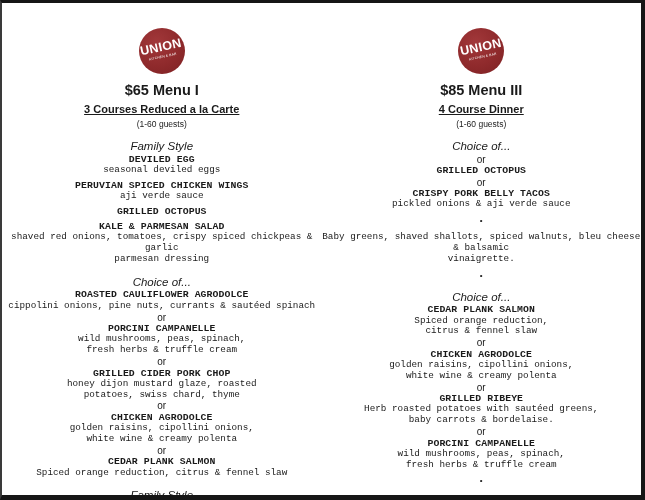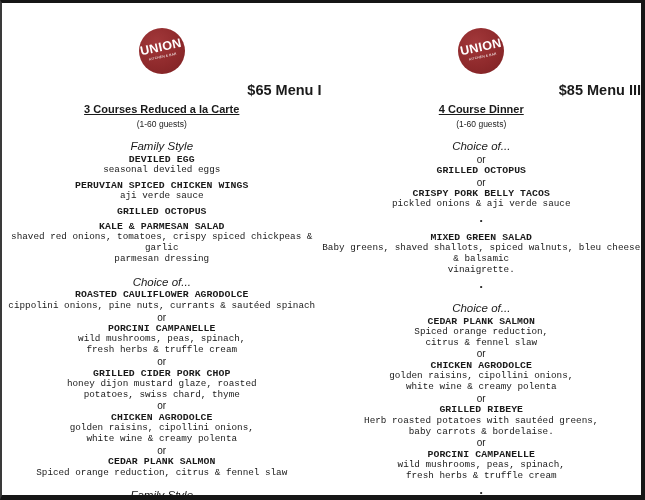--- a/index.html
+++ b/index.html
@@ -17,21 +17,21 @@
   .col{width:50%;box-sizing:border-box;padding-top:25px;text-align:center;}
   
   .logo{width:46px;height:46px;margin:0 auto;border-radius:50%;
     background:radial-gradient(circle at 38% 32%, #a2383a 0%, #8f2a2c 55%, #7c2123 100%);
     display:flex;align-items:center;justify-content:center;}
   .logo-inner{transform:rotate(-12deg);color:#ffffff;line-height:1;}
   .logo-brand{display:block;font-weight:bold;font-size:12.5px;letter-spacing:.3px;}
   .logo-sub{display:block;font-size:6px;transform:scale(.55);transform-origin:center top;
     margin-top:1px;letter-spacing:.4px;white-space:nowrap;}
   
-  .title{font-size:14.5px;font-weight:bold;margin-top:9px;line-height:1.1;text-align:right;}
+  .title{font-size:14.5px;font-weight:bold;margin-top:9px;line-height:1.1;}
   .subtitle{font-size:11px;font-weight:bold;text-decoration:underline;margin-top:4px;line-height:1.15;}
   .guests{font-size:8.5px;margin-top:4px;line-height:1.1;}
   
   .blocks{margin-top:1px;}
   .h{font-size:11.5px;font-weight:normal;font-style:italic;margin-top:11px;line-height:1.2;}
   .item{margin-top:0;font-family:Liberation Mono, monospace;}
   .item + .item{margin-top:4px;}
   .name{font-size:9.8px;font-weight:bold;line-height:1.15;letter-spacing:.1px;}
   .desc{font-size:9.3px;line-height:1.16;}
   .or{font-size:10px;line-height:1.16;}
@@ -122,21 +122,20 @@
         <div class="item">
           <div class="name">GRILLED OCTOPUS</div>
         </div>
         <div class="or">or</div>
         <div class="item">
           <div class="name">CRISPY PORK BELLY TACOS</div>
           <div class="desc">pickled onions &amp; aji verde sauce</div>
         </div>
         <div class="bullet">•</div>
         <div class="item">
-          <div class="name">MIXED GREEN SALAD</div>
           <div class="desc">Baby greens, shaved shallots, spiced walnuts, bleu cheese &amp; balsamic</div>
           <div class="desc">vinaigrette.</div>
         </div>
         <div class="bullet">•</div>
         <div class="h">Choice of...</div>
         <div class="item">
           <div class="name">CEDAR PLANK SALMON</div>
           <div class="desc">Spiced orange reduction,</div>
           <div class="desc">citrus &amp; fennel slaw</div>
         </div>

